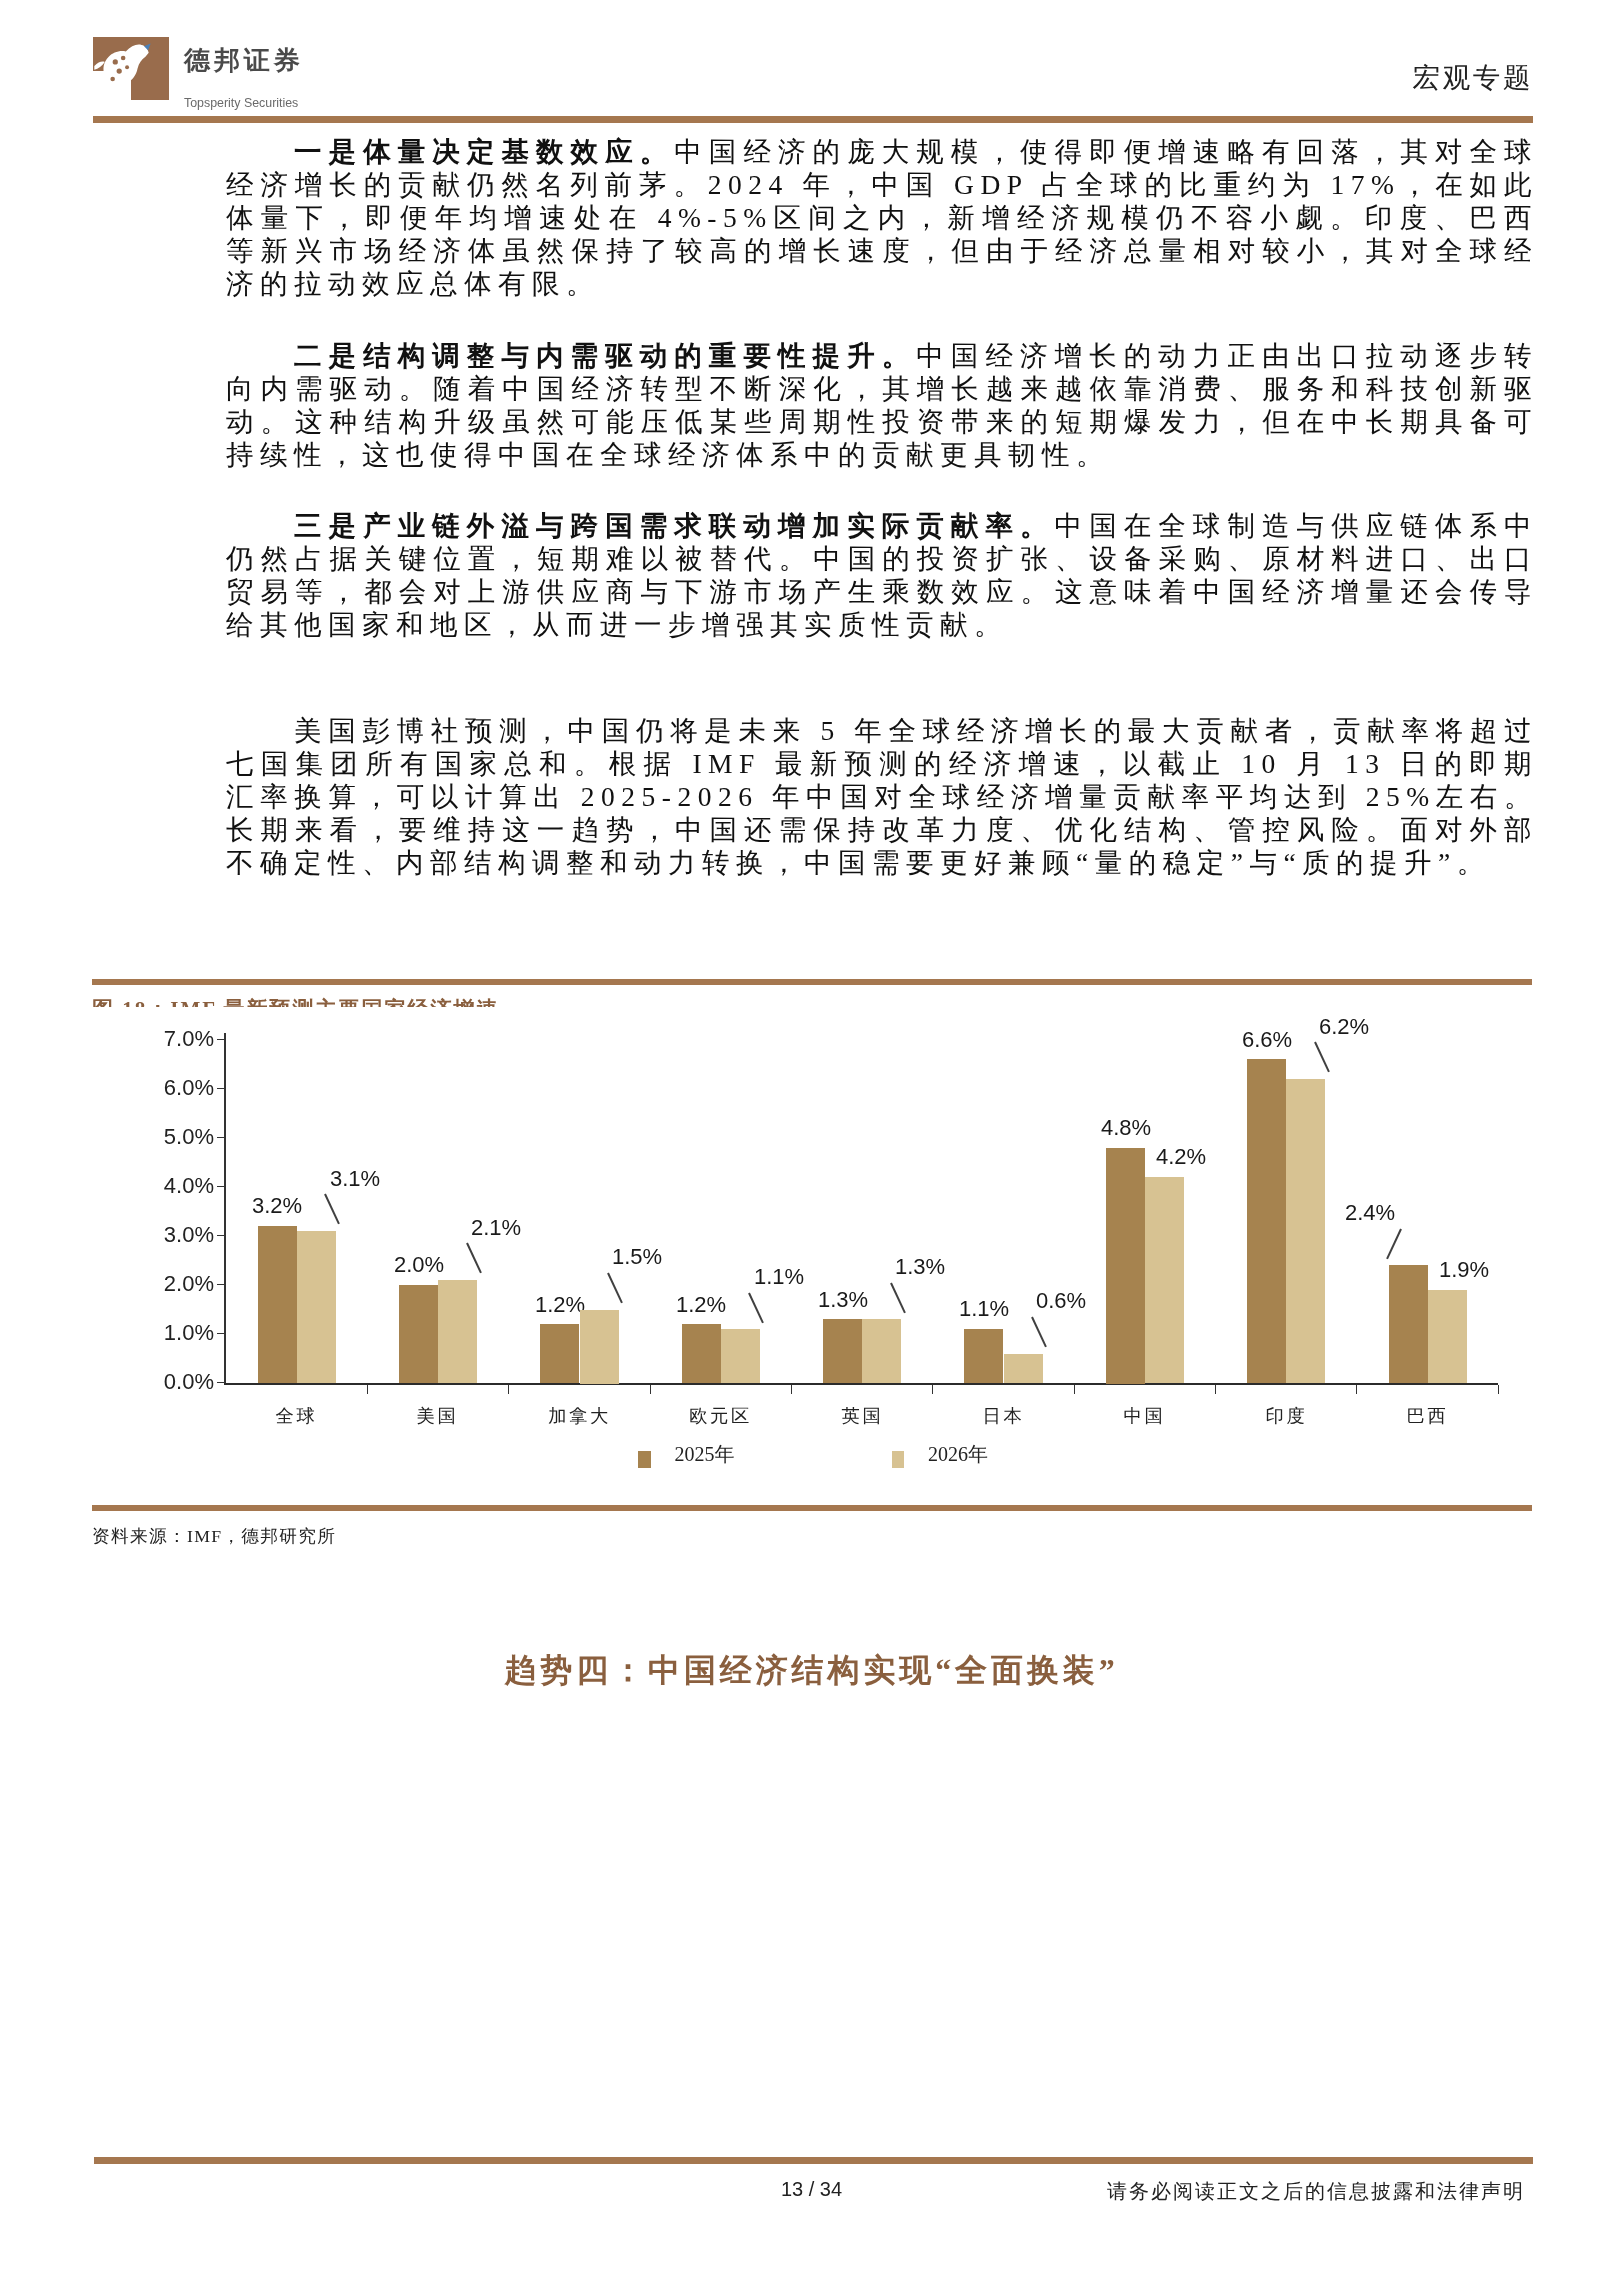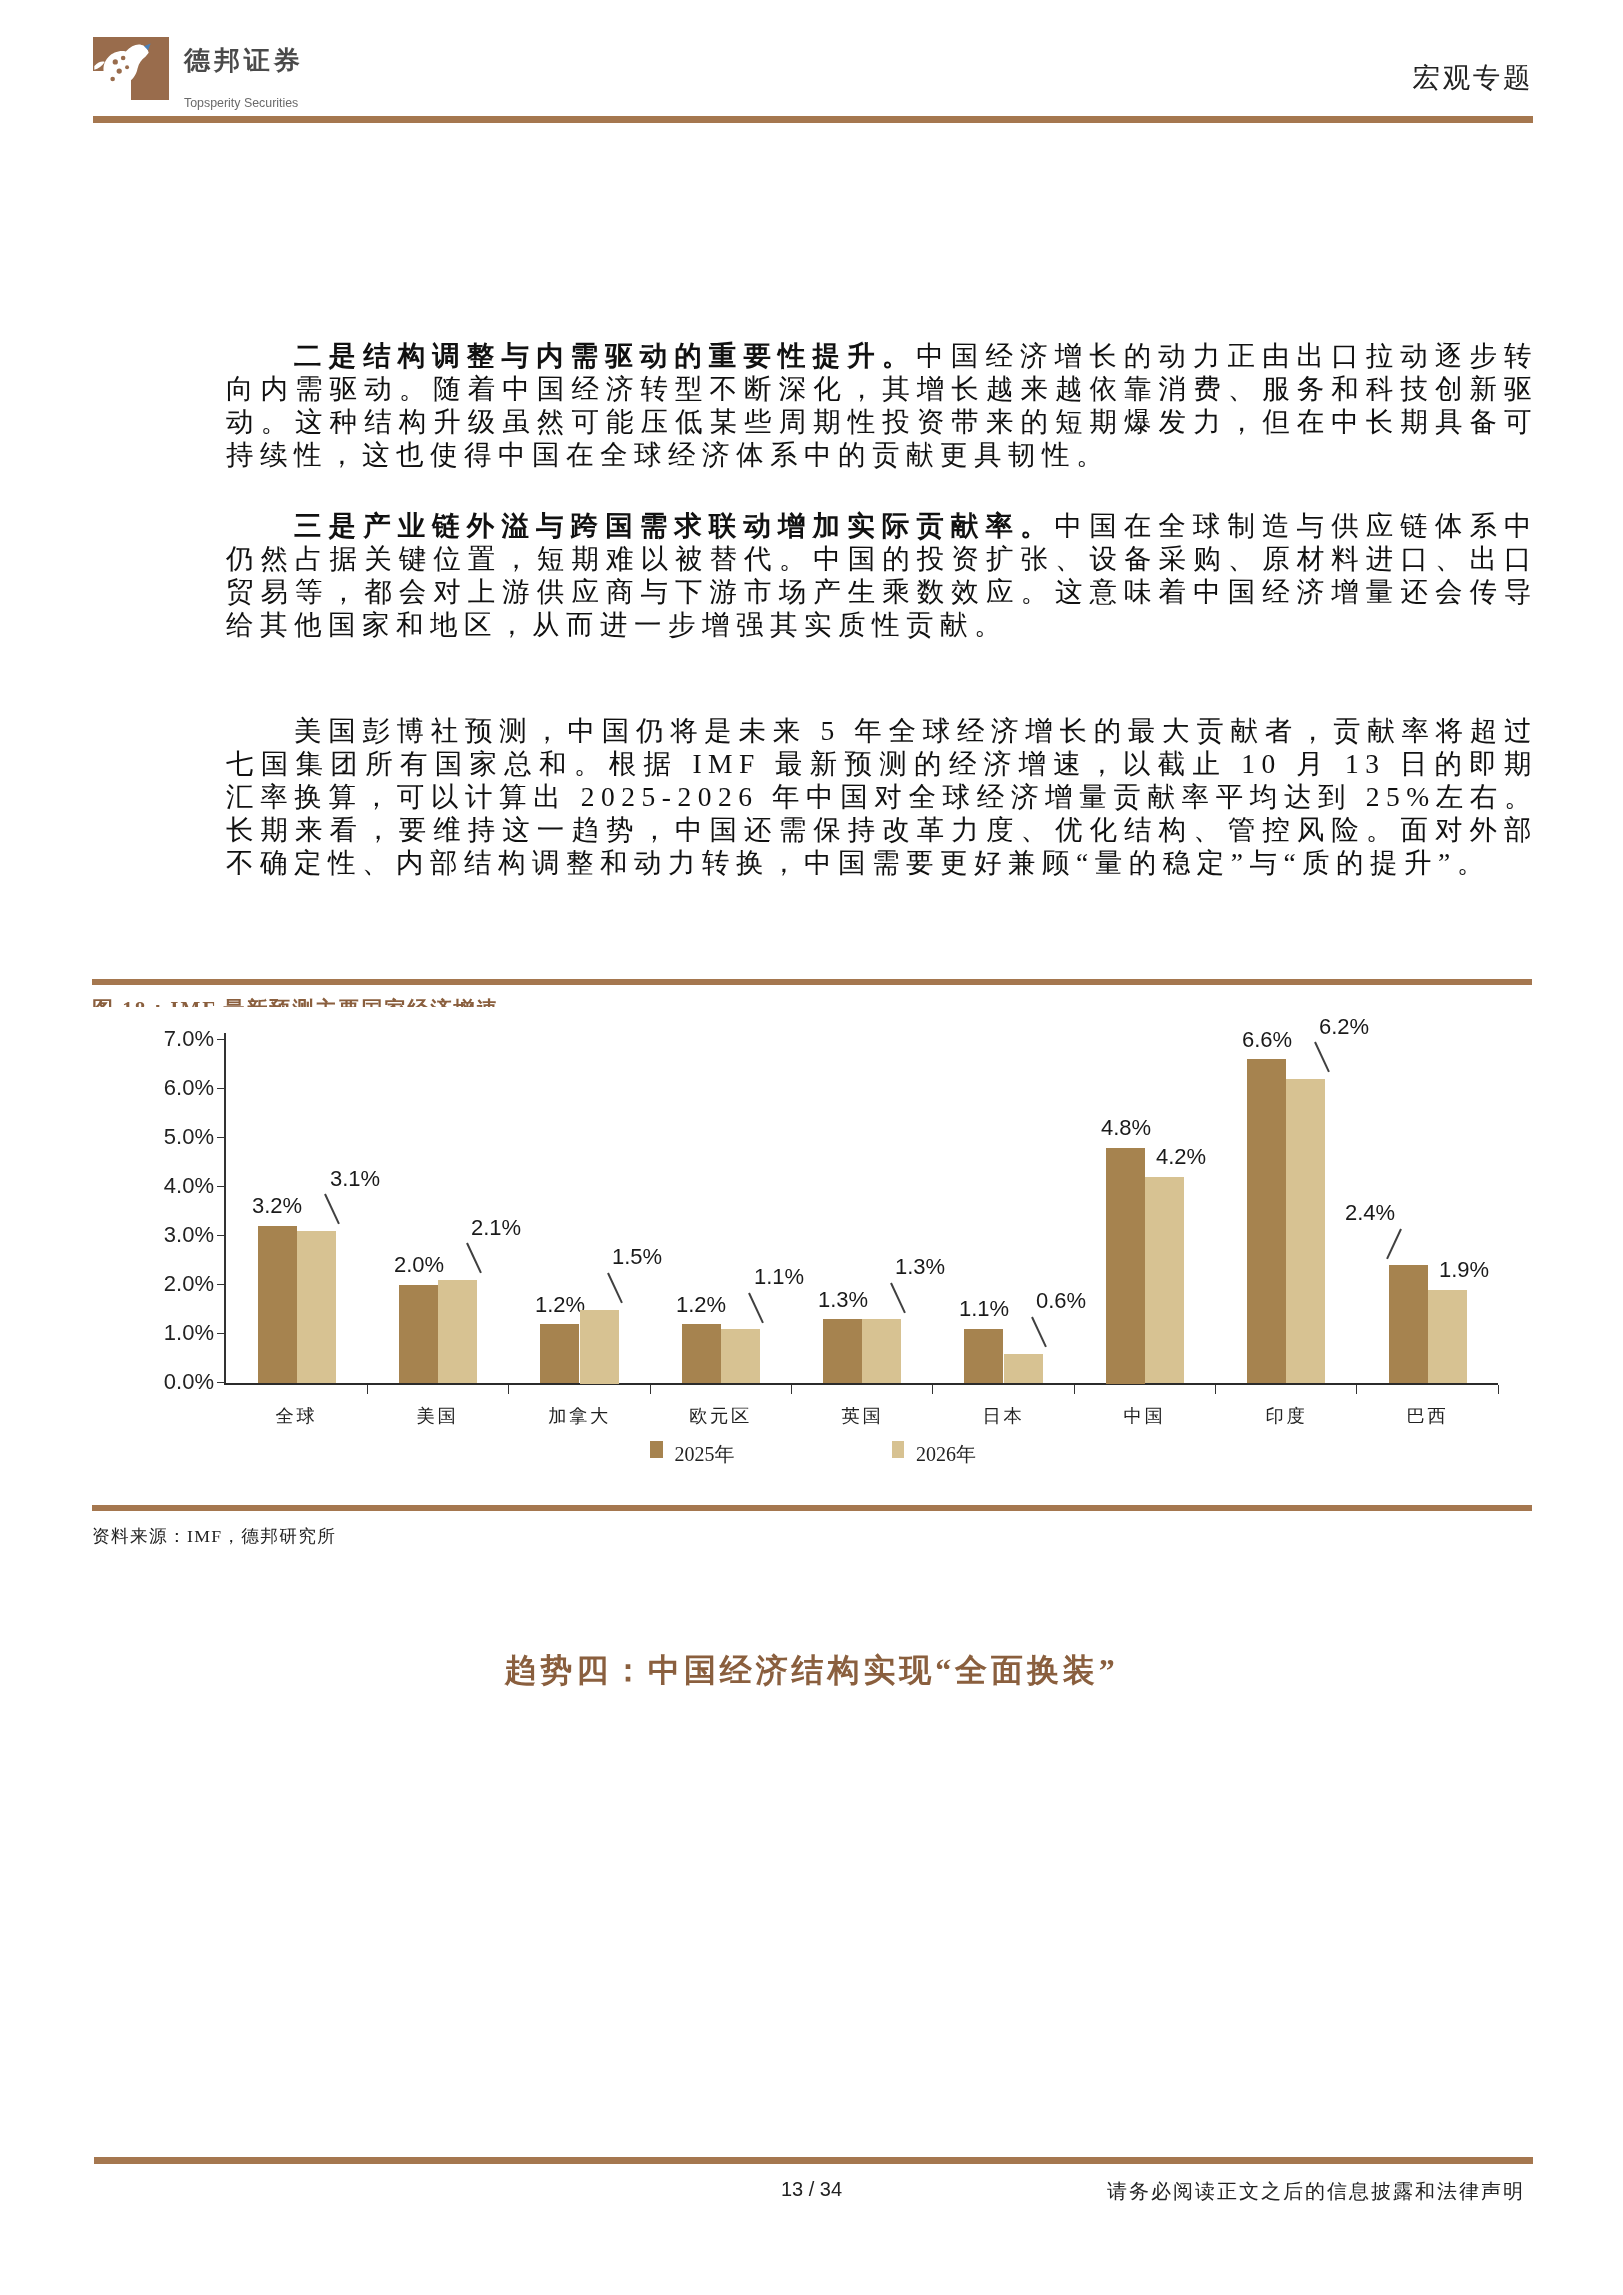--- a/index.html
+++ b/index.html
@@ -30,21 +30,21 @@
   .ytick{position:absolute;width:7.9px;height:1.3px;background:#333;}
   .yaxis{position:absolute;width:2px;background:#333;}
   .xaxis{position:absolute;height:2px;background:#2b2b2b;}
   .xtick{position:absolute;width:1.3px;height:8.5px;background:#333;}
   .bar{position:absolute;}
   .vlabel{position:absolute;width:92px;text-align:center;font-size:22px;color:#1a1a1a;}
   .leader{position:absolute;width:2px;background:#404040;}
   .cat{position:absolute;text-align:center;font-size:18.3px;color:#222;
        font-family:"Liberation Serif","DejaVu Serif",serif;letter-spacing:2.6px;}
   .legend{position:absolute;left:0;width:1442px;display:flex;justify-content:center;gap:157px;}
-  .legend-item{display:flex;align-items:flex-start;gap:12px;}
+  .legend-item{display:flex;align-items:flex-end;gap:24px;}
   .legend-swatch{width:12.4px;height:17px;display:inline-block;}
   .legend-label{font-size:20px;color:#222;font-family:"Liberation Serif","DejaVu Serif",serif;}
   .rule-fig-bottom{left:92px;top:1505px;width:1440px;height:5.9px;}
   .fig-source{position:absolute;left:92px;top:1524px;font-size:17.7px;color:#222;letter-spacing:1.3px;}
   
   .section-heading{position:absolute;left:0;width:1623px;top:1649px;text-align:center;
                    font-size:32px;font-weight:bold;color:#8A5F3E;letter-spacing:3.9px;}
   .closing{position:absolute;left:226px;width:1315px;top:1745px;font-size:27.5px;line-height:43px;
            letter-spacing:6.5px;text-align:justify;text-indent:68px;margin:0;}
   
@@ -72,20 +72,21 @@
       <path fill="#4a7fb5" d="M78,14 L88,10 L84,20 Z"></path>
     </svg>
   </div>
   <div class="brand">
     <div class="brand-cn">德邦证券</div>
     <div class="brand-en">Topsperity Securities</div>
   </div>
   <div class="doc-type">宏观专题</div>
   <div class="rule rule-header"></div>
 
+  <p class="para p1"><span class="lead">一是体量决定基数效应。</span><span>中国经济的庞大规模，使得即便增速略有回落，其对全球经济增长的贡献仍然名列前茅。2024 年，中国 GDP 占全球的比重约为 17%，在如此体量下，即便年均增速处在 4%-5%区间之内，新增经济规模仍不容小觑。印度、巴西等新兴市场经济体虽然保持了较高的增长速度，但由于经济总量相对较小，其对全球经济的拉动效应总体有限。</span></p>
   <p class="para p2"><span class="lead">二是结构调整与内需驱动的重要性提升。</span><span>中国经济增长的动力正由出口拉动逐步转向内需驱动。随着中国经济转型不断深化，其增长越来越依靠消费、服务和科技创新驱动。这种结构升级虽然可能压低某些周期性投资带来的短期爆发力，但在中长期具备可持续性，这也使得中国在全球经济体系中的贡献更具韧性。</span></p>
   <p class="para p3"><span class="lead">三是产业链外溢与跨国需求联动增加实际贡献率。</span><span>中国在全球制造与供应链体系中仍然占据关键位置，短期难以被替代。中国的投资扩张、设备采购、原材料进口、出口贸易等，都会对上游供应商与下游市场产生乘数效应。这意味着中国经济增量还会传导给其他国家和地区，从而进一步增强其实质性贡献。</span></p>
   <p class="para p4"><span class="lead"></span><span>美国彭博社预测，中国仍将是未来 5 年全球经济增长的最大贡献者，贡献率将超过七国集团所有国家总和。根据 IMF 最新预测的经济增速，以截止 10 月 13 日的即期汇率换算，可以计算出 2025-2026 年中国对全球经济增量贡献率平均达到 25%左右。长期来看，要维持这一趋势，中国还需保持改革力度、优化结构、管控风险。面对外部不确定性、内部结构调整和动力转换，中国需要更好兼顾“量的稳定”与“质的提升”。</span></p>
 
   <div class="fig-title">图 18：IMF 最新预测主要国家经济增速</div>
   <div class="rule rule-fig-top"></div>
   <div class="chart" id="chart">
       <div class="ylabel" style="top: 362px;">0.0%</div>
       <div class="ytick" style="left: 125px; top: 375px;"></div>
       <div class="ylabel" style="top: 313px;">1.0%</div>

